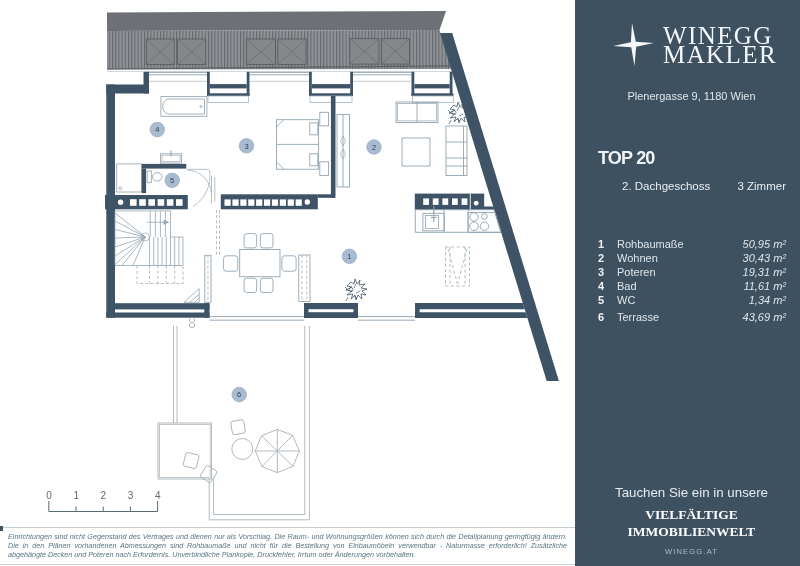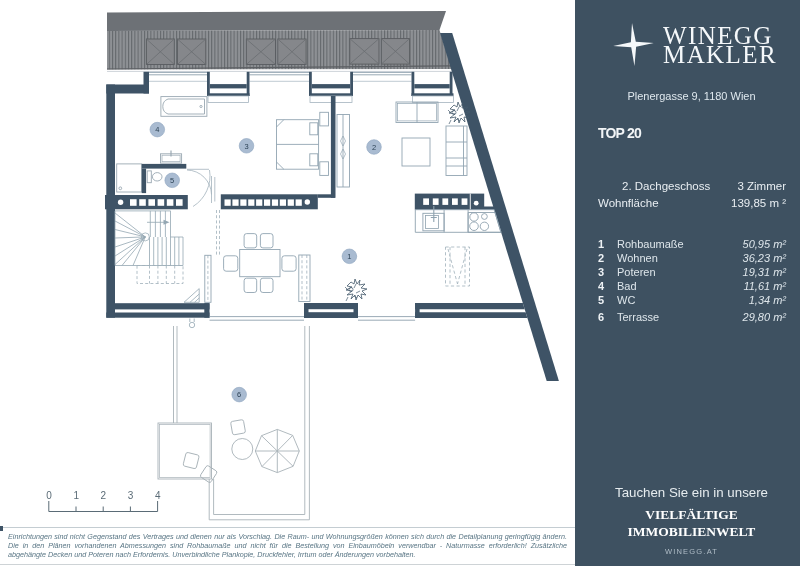--- a/index.html
+++ b/index.html
@@ -461,61 +461,57 @@
   <svg class="abs" style="left:36.5px;top:21.5px" width="43" height="45" viewBox="0 0 40 42">
     <g transform="rotate(-4 20 21)">
     <polygon points="20,1 22.3,18.7 39,21 22.3,23.3 19.5,41 17.7,23.3 1,21 17.7,18.7" fill="#f5f8fa"></polygon>
     </g>
   </svg>
 
   <div class="abs" style="left:88px;top:25.5px;color:#f5f8fa;font-family:'Liberation Serif',serif;font-size:25px;line-height:19.8px;letter-spacing:1.4px;">WINEGG<br>MAKLER</div>
 
   <div class="abs" style="left:0;top:90px;width:233px;text-align:center;color:#dfe8ee;font-size:11px;">Plenergasse 9, 1180 Wien</div>
 
-  <div class="abs" style="left:23px;top:125px;color:#f2f5f7;font-size:14px;font-weight:bold;letter-spacing:-0.8px;line-height:16px;">TOP 20</div>
+  <div class="abs" style="left:23px;top:150px;color:#f2f5f7;font-size:18px;font-weight:bold;letter-spacing:-0.8px;line-height:16px;">TOP 20</div>
 
   <div class="sbrow" style="top:180px;margin-left:24px;">
         <span>2. Dachgeschoss</span>
         <span>3 Zimmer</span>
       </div>
 
-  <div class="sbrow" style="top:196.5px;">
-        <span>Wohnfläche</span>
-        <span>139,85 m ²</span>
-      </div>
 
   <div class="trow" style="top:238px;">
         <span class="num">1</span>
         <span class="nm">Rohbaumaße</span>
         <span class="ar">50,95 m²</span>
       </div>
   <div class="trow" style="top:252.1px;">
         <span class="num">2</span>
         <span class="nm">Wohnen</span>
-        <span class="ar">36,23 m²</span>
+        <span class="ar">30,43 m²</span>
       </div>
   <div class="trow" style="top:266.2px;">
         <span class="num">3</span>
         <span class="nm">Poteren</span>
         <span class="ar">19,31 m²</span>
       </div>
   <div class="trow" style="top:279.6px;">
         <span class="num">4</span>
         <span class="nm">Bad</span>
         <span class="ar">11,61 m²</span>
       </div>
   <div class="trow" style="top:293.8px;">
         <span class="num">5</span>
         <span class="nm">WC</span>
         <span class="ar">1,34 m²</span>
       </div>
   <div class="trow" style="top:310.7px;">
         <span class="num">6</span>
         <span class="nm">Terrasse</span>
-        <span class="ar">29,80 m²</span>
+        <span class="ar">43,69 m²</span>
       </div>
 
   <div class="abs" style="left:0;top:484.5px;width:233px;text-align:center;color:#e6ecef;font-size:13.3px;">Tauchen Sie ein in unsere</div>
 
   <div class="abs" style="left:0;top:506px;width:233px;text-align:center;color:#ffffff;font-family:'Liberation Serif',serif;font-size:13.5px;font-weight:bold;letter-spacing:0;line-height:17px;">VIELFÄLTIGE<br>IMMOBILIENWELT</div>
 
   <div class="abs" style="left:0;top:546.5px;width:233px;text-align:center;color:#b0bdc7;font-size:7.5px;letter-spacing:1.2px;">WINEGG.AT</div>
 </div>
 
 </div>

